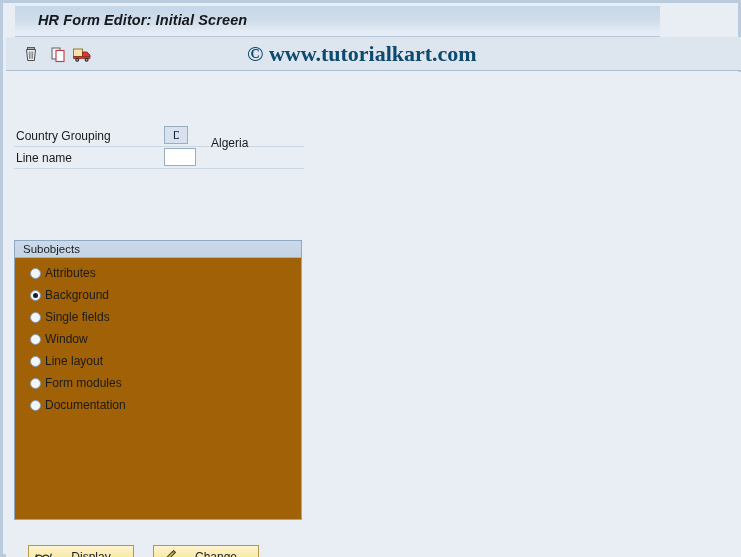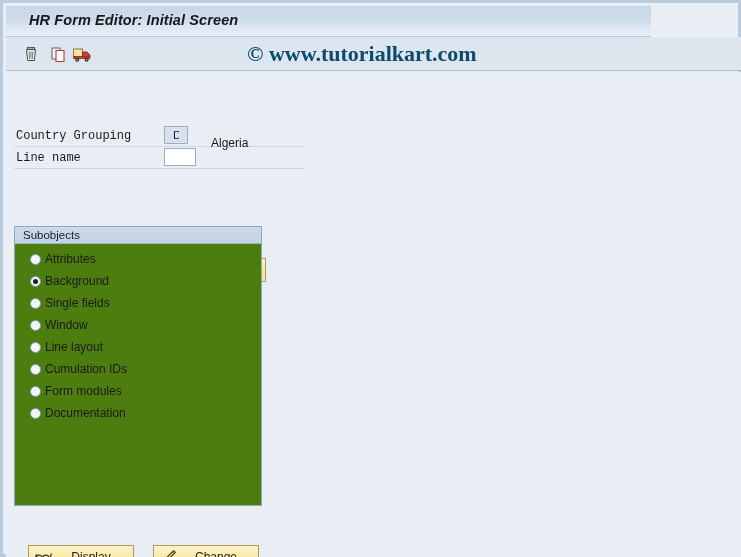--- a/index.html
+++ b/index.html
@@ -27,21 +27,21 @@
     border-left: 3px solid #b9cbdd;
     border-top: 3px solid #b9cbdd;
     border-right: 3px solid #b9cbdd;
     border-bottom: 3px solid #b9cbdd;
     box-sizing: border-box;
   }
 
   
   .title-bar {
     position: absolute;
-    left: 3px; top: 3px;
+    left: 12px; top: 3px;
     width: 645px;
     height: 31px;
     background: linear-gradient(to bottom, #c5d7e8 0%, #cfdcea 45%, #dfe8f2 75%, #e8eef6 100%);
     border-bottom: 1px solid #b4c6d8;
     box-sizing: border-box;
   }
   .title-text {
     position: absolute;
     left: 23px;
     top: 6px;
@@ -100,21 +100,20 @@
     position: absolute;
     height: 21px;
   }
   .field-row .flabel {
     position: absolute;
     left: 0;
     top: 3px;
     font-size: 12px;
     color: #1a1a1a;
     white-space: nowrap;
-    font-family: Liberation Mono, monospace;
   }
   .row-rule {
     position: absolute;
     left: 8px;
     width: 290px;
     height: 1px;
     background: #ccd7e4;
   }
 
   .ctry-input {
@@ -201,24 +200,24 @@
     left: 147px;
     top: 473px;
     width: 106px;
     height: 23px;
   }
 
   
   .group-box {
     position: absolute;
     left: 8px;
-    top: 154px;
-    width: 248px;
+    top: 168px;
+    width: 288px;
     height: 280px;
-    background: #4d7c0f;
+    background: #a16207;
     border: 1px solid #8ea9c4;
     box-sizing: border-box;
   }
   .group-header {
     position: absolute;
     left: 0; top: 0;
     width: 100%;
     height: 17px;
     background: linear-gradient(to bottom, #ccdaea 0%, #c3d4e6 100%);
     border-bottom: 1px solid #9db4ca;
@@ -371,24 +370,20 @@
         <div class="radio-item">
           <span class="radio-dot"></span>
           <span class="radio-label">Window</span>
         </div>
 
         <div class="radio-item">
           <span class="radio-dot"></span>
           <span class="radio-label">Line layout</span>
         </div>
 
-        <div class="radio-item">
-          <span class="radio-dot"></span>
-          <span class="radio-label">Cumulation IDs</span>
-        </div>
 
         <div class="radio-item">
           <span class="radio-dot"></span>
           <span class="radio-label">Form modules</span>
         </div>
 
 
         <div class="radio-item">
           <span class="radio-dot"></span>
           <span class="radio-label">Documentation</span>

